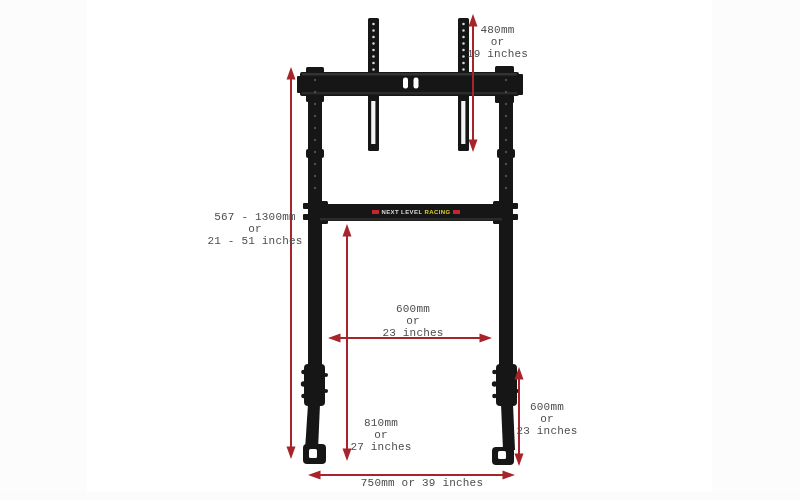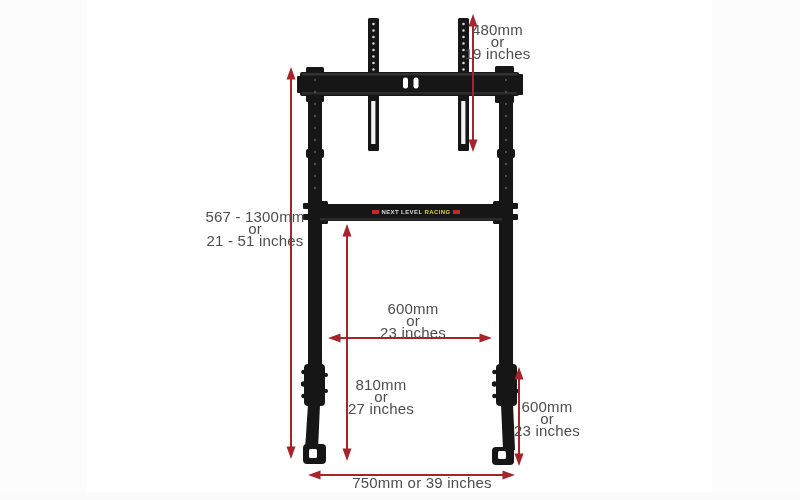--- a/index.html
+++ b/index.html
@@ -6,27 +6,27 @@
   .canvas{
     position:relative;width:800px;height:500px;background:#ffffff;
     font-family:"Liberation Sans",sans-serif;overflow:hidden;
   }
   .band{position:absolute;background:#fcfcfc;}
   .band-left{left:0;top:0;width:87px;height:500px;}
   .band-right{left:712px;top:0;width:88px;height:500px;}
   .band-bottom{left:0;top:492px;width:800px;height:8px;background:#fbfbfb;}
   svg.diagram{position:absolute;left:0;top:0;}
   .dim-label{
-    position:absolute;color:#4d4d4d;font-size:15px;line-height:12px;
-    text-align:center;letter-spacing:.2px;
+    position:absolute;color:#4d4d4d;font-size:11px;line-height:12px;
+    text-align:center;letter-spacing:.2px;font-family:Liberation Mono, monospace;
   }
   .lbl-vesa{left:455px;top:24px;width:85px;}
   .lbl-overall{left:198px;top:211px;width:114px;}
   .lbl-inner{left:368px;top:303px;width:90px;}
-  .lbl-crossbar{left:336px;top:379px;width:90px;}
+  .lbl-crossbar{left:336px;top:417px;width:90px;}
   .lbl-leg{left:501px;top:401px;width:92px;}
   .lbl-base{left:342px;top:477px;width:160px;}
   .logo{
     position:absolute;left:370px;top:207px;width:92px;height:9px;
     display:flex;align-items:center;justify-content:center;gap:2px;
   }
   .logo-block{width:7px;height:4px;background:#c1272d;display:inline-block;flex:0 0 auto;}
   .logo-t1{color:#d9d9d9;font-size:6px;font-weight:bold;letter-spacing:.4px;white-space:nowrap;line-height:1;}
   .logo-t2{color:#ddd229;font-size:6px;font-weight:bold;letter-spacing:.4px;white-space:nowrap;line-height:1;}
 </style>

